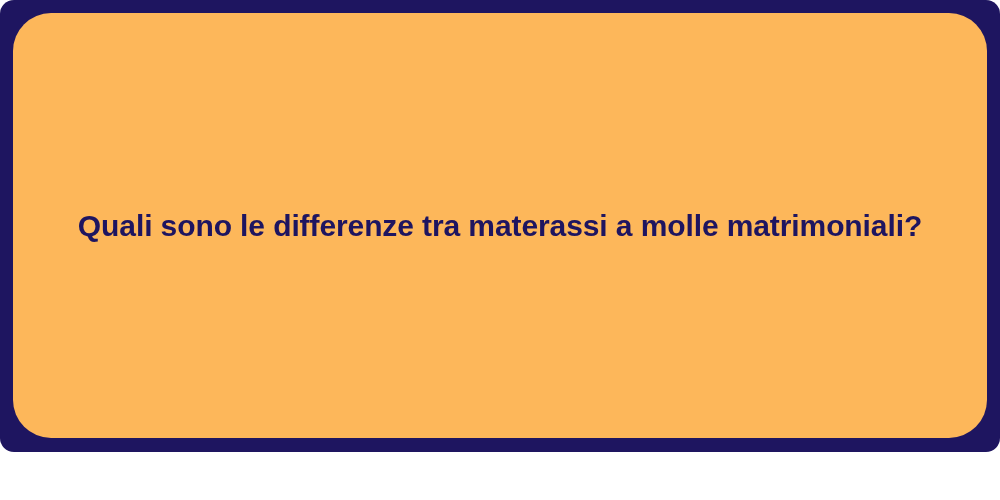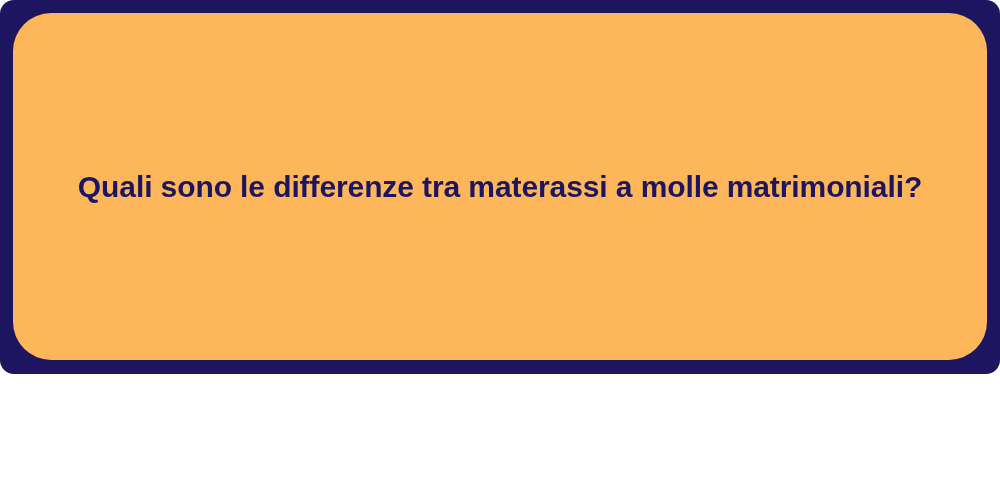--- a/index.html
+++ b/index.html
@@ -11,21 +11,21 @@
     height: 500px;
     overflow: hidden;
     font-family: "Liberation Sans", sans-serif;
   }
 
   
   .frame {
     position: relative;
     box-sizing: border-box;
     width: 1000px;
-    height: 374px;
+    height: 452px;
     background: #1E1560;
     border-radius: 14px;
     padding: 13px 13px 14px 13px;
   }
 
   
   .card {
     position: relative;
     box-sizing: border-box;
     width: 100%;

